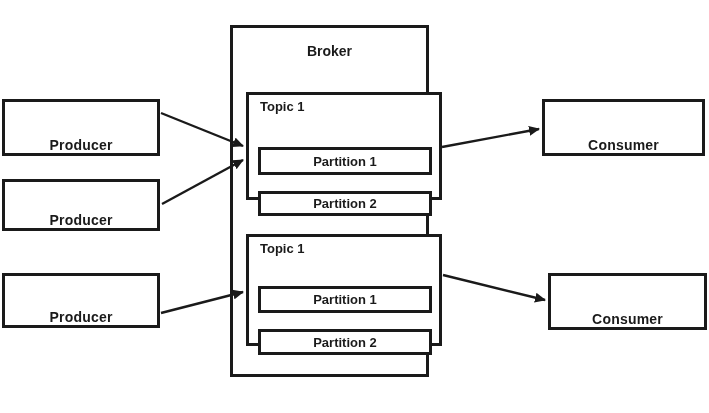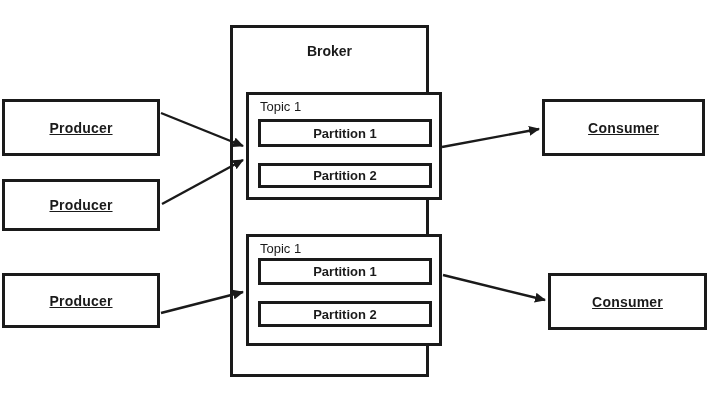--- a/index.html
+++ b/index.html
@@ -22,26 +22,25 @@
     height: 413px;
   }
   .box {
     position: absolute;
     box-sizing: border-box;
     border: 3px solid #1a1a1a;
     background: #ffffff;
   }
   .node {
     display: flex;
-    align-items: center;
+    align-items: flex-end;
     justify-content: center;
     font-weight: 700;
     font-size: 14px;
     letter-spacing: 0.2px;
-    text-decoration: underline;
   }
   
   .producer-1 { left: 2px;  top: 99px;  width: 158px; height: 57px; }
   .producer-2 { left: 2px;  top: 179px; width: 158px; height: 52px; }
   .producer-3 { left: 2px;  top: 273px; width: 158px; height: 55px; }
   
   .consumer-1 { left: 542px; top: 99px;  width: 163px; height: 57px; }
   .consumer-2 { left: 548px; top: 273px; width: 159px; height: 57px; }
   
   .broker { left: 230px; top: 25px; width: 199px; height: 352px; }
@@ -60,35 +59,36 @@
     box-sizing: border-box;
     border: 3px solid #1a1a1a;
     background: #ffffff;
   }
   .topic-1 { left: 13px; top: 64px;  width: 196px; height: 108px; }
   .topic-2 { left: 13px; top: 206px; width: 196px; height: 112px; }
   .topic-label {
     position: absolute;
     top: 4px;
     left: 11px;
-    font-weight: 400;
+    font-weight: 700;
     font-size: 13px;
   }
   .partition {
     position: absolute;
     box-sizing: border-box;
     border: 3px solid #1a1a1a;
     background: #ffffff;
     display: flex;
     align-items: center;
     justify-content: center;
     font-weight: 700;
     font-size: 13px;
     left: 9px;
     width: 174px;
+    margin-top: 28px;
   }
   .t1-p1 { top: 24px; height: 28px; }
   .t1-p2 { top: 68px; height: 25px; }
   .t2-p1 { top: 21px; height: 27px; }
   .t2-p2 { top: 64px; height: 26px; }
   
   svg.arrows {
     position: absolute;
     inset: 0;
     pointer-events: none;

